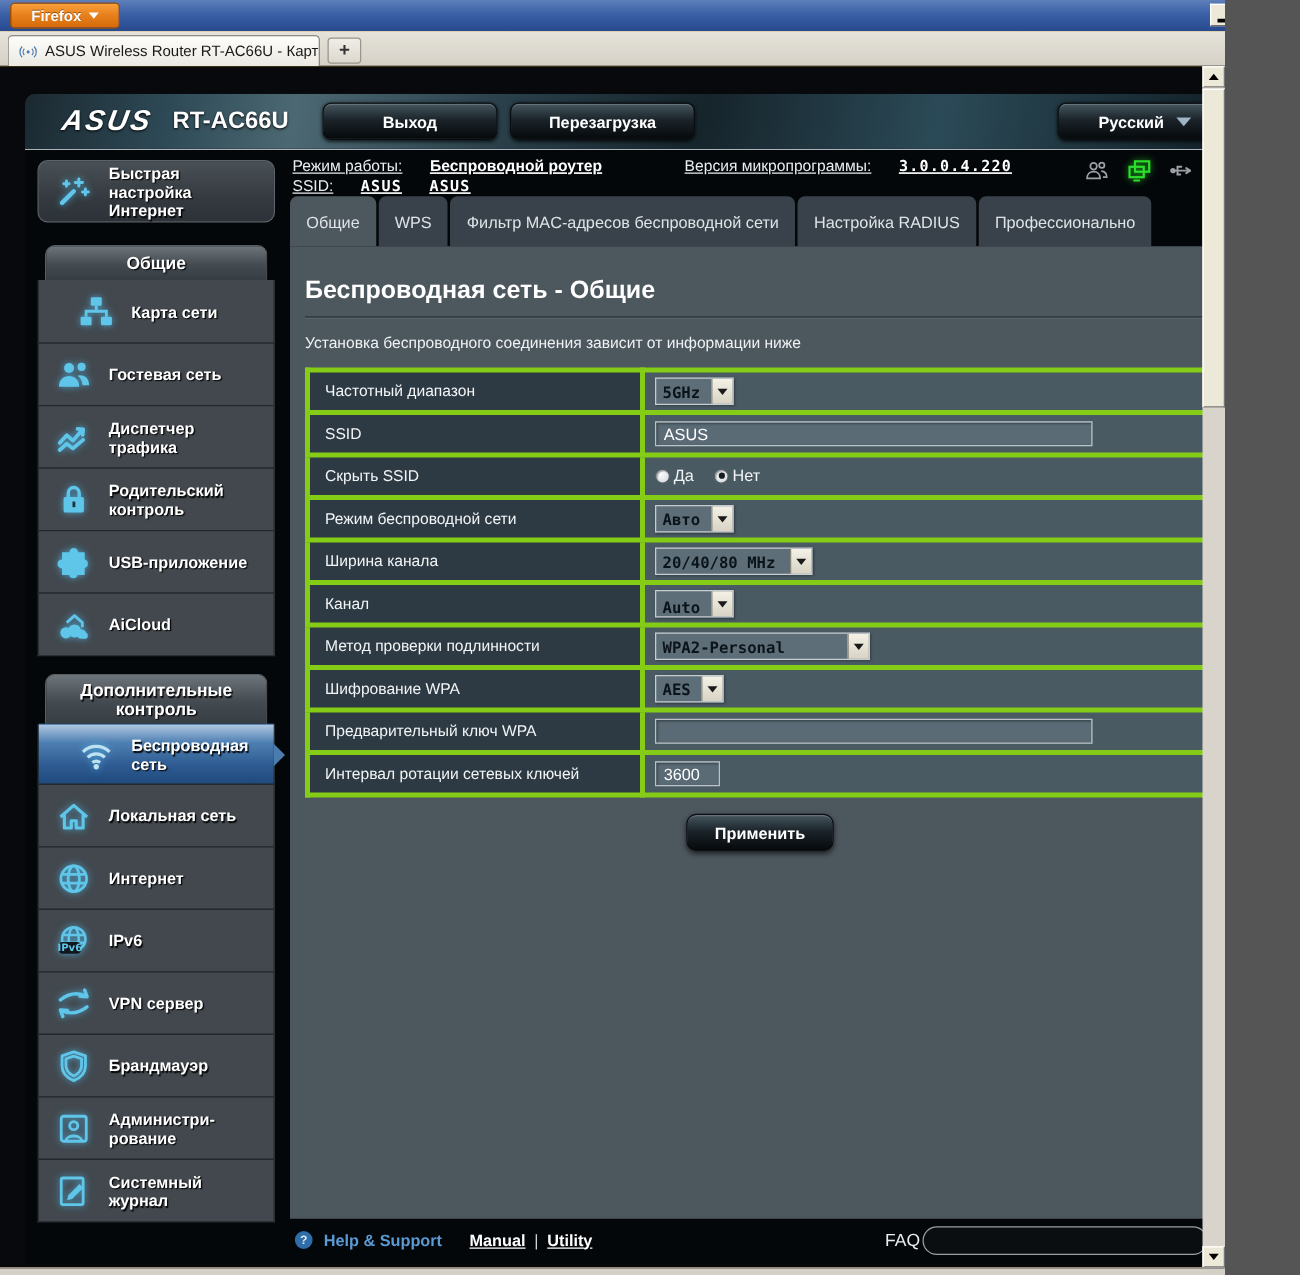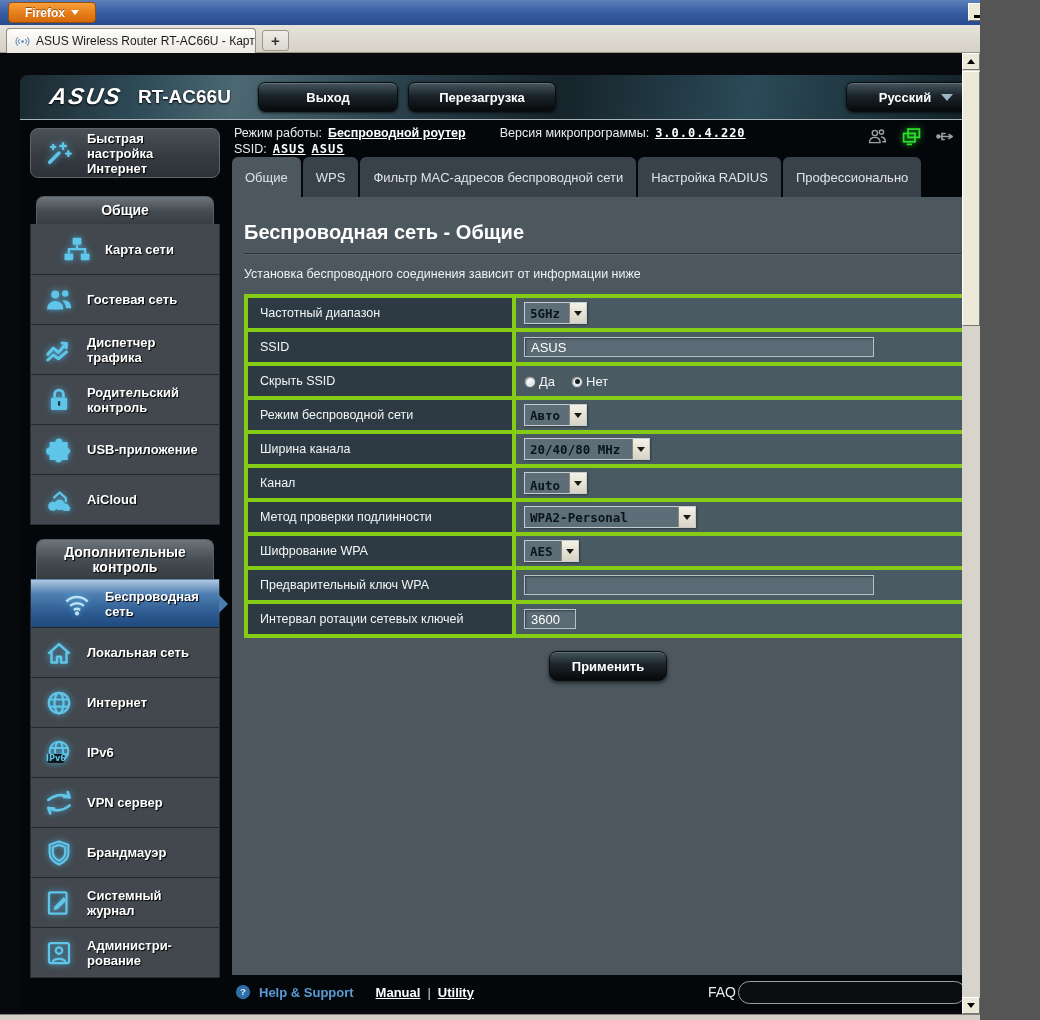--- a/index.html
+++ b/index.html
@@ -75,21 +75,21 @@
     border-top:1px solid #5a85b2; }
   .side-item.selected::after { content:""; position:absolute; right:-9px; top:50%; margin-top:-9px;
     border-left:9px solid #4a7cae; border-top:9px solid transparent; border-bottom:9px solid transparent; }
   .icn { display:flex; align-items:center; justify-content:center; color:#5fc6e9;
     filter:drop-shadow(0 0 3px rgba(80,190,240,.75)); flex:0 0 auto; }
   .side-item .icn, .quick .icn { width:40px; }
 
   
   .main { position:absolute; left:212px; top:45px; width:774px; }
   .infobar { position:relative; height:37px; padding:5px 0 0 2px; color:#e9eef1; font-size:12.5px; }
-  .infobar .row { display:flex; gap:6px; line-height:16px; align-items:center; }
+  .infobar .row { display:flex; gap:22px; line-height:16px; align-items:center;text-decoration:underline; }
   .ib-link { font-weight:bold; text-decoration:underline; color:#fff; }
   .ib-mono { font-family:"DejaVu Sans Mono",monospace; letter-spacing:1px; font-size:12px; }
   .ib-gap { width:22px; }
   .status-icons { position:absolute; right:16px; top:6px; display:flex; gap:13px; align-items:center; }
 
   .rtabs { height:40px; display:flex; gap:2px; align-items:flex-end; }
   .rtab { height:40px; padding:0 13px; border-radius:6px 6px 0 0; background:#39424a; color:#dde3e7;
     font-size:13px; display:flex; align-items:center; white-space:nowrap; }
   .rtab.active { background:#4d575e; }
 
@@ -357,39 +357,39 @@
                         <path d="M12 2.8 l7.5 2.6 v6.2 c0 5.2-3.8 8-7.5 9.6 C8.3 19.6 4.5 16.8 4.5 11.6 V5.4 z"></path>
                         <path d="M12 5.5 l5 1.7 v4.3 c0 3.6-2.6 5.6-5 6.8 c-2.4-1.2-5-3.2-5-6.8 V7.2 z"></path>
                       </g>
                     </svg>
                   </span>
                   <span class="side-label">Брандмауэр</span>
                 </div>
                 <div class="side-item">
                   <span class="icn" style="color: rgb(95, 198, 233);">
                     <svg viewBox="0 0 24 24" width="30" height="30">
-                      <g fill="none" stroke="currentColor" stroke-width="1.8">
-                        <rect x="4" y="3.5" width="14" height="17" rx="1.2"></rect>
-                      </g>
-                      <path d="M8.5 14.5 l7.2-7.2 2.4 2.4 -7.2 7.2 -3.2 .8 z" fill="currentColor"></path>
-                    </svg>
-                  </span>
-                  <span class="side-label">Системный журнал</span>
-                </div>
-                <div class="side-item">
-                  <span class="icn" style="color: rgb(95, 198, 233);">
-                    <svg viewBox="0 0 24 24" width="30" height="30">
                       <g fill="none" stroke="currentColor" stroke-width="1.8" stroke-linejoin="round">
                         <rect x="4" y="4" width="16" height="16" rx="1.5"></rect>
                         <circle cx="12" cy="10" r="2.6"></circle>
                         <path d="M7 19.5 c.4-3.8 9.6-3.8 10 0"></path>
                       </g>
                     </svg>
                   </span>
                   <span class="side-label">Администри-рование</span>
+                </div>
+                <div class="side-item">
+                  <span class="icn" style="color: rgb(95, 198, 233);">
+                    <svg viewBox="0 0 24 24" width="30" height="30">
+                      <g fill="none" stroke="currentColor" stroke-width="1.8">
+                        <rect x="4" y="3.5" width="14" height="17" rx="1.2"></rect>
+                      </g>
+                      <path d="M8.5 14.5 l7.2-7.2 2.4 2.4 -7.2 7.2 -3.2 .8 z" fill="currentColor"></path>
+                    </svg>
+                  </span>
+                  <span class="side-label">Системный журнал</span>
                 </div>
               </div>
             </div>
           </div>
       </aside>
 
       <div class="main">
         <div class="infobar">
           <div class="row">
             <span>Режим работы:</span>

